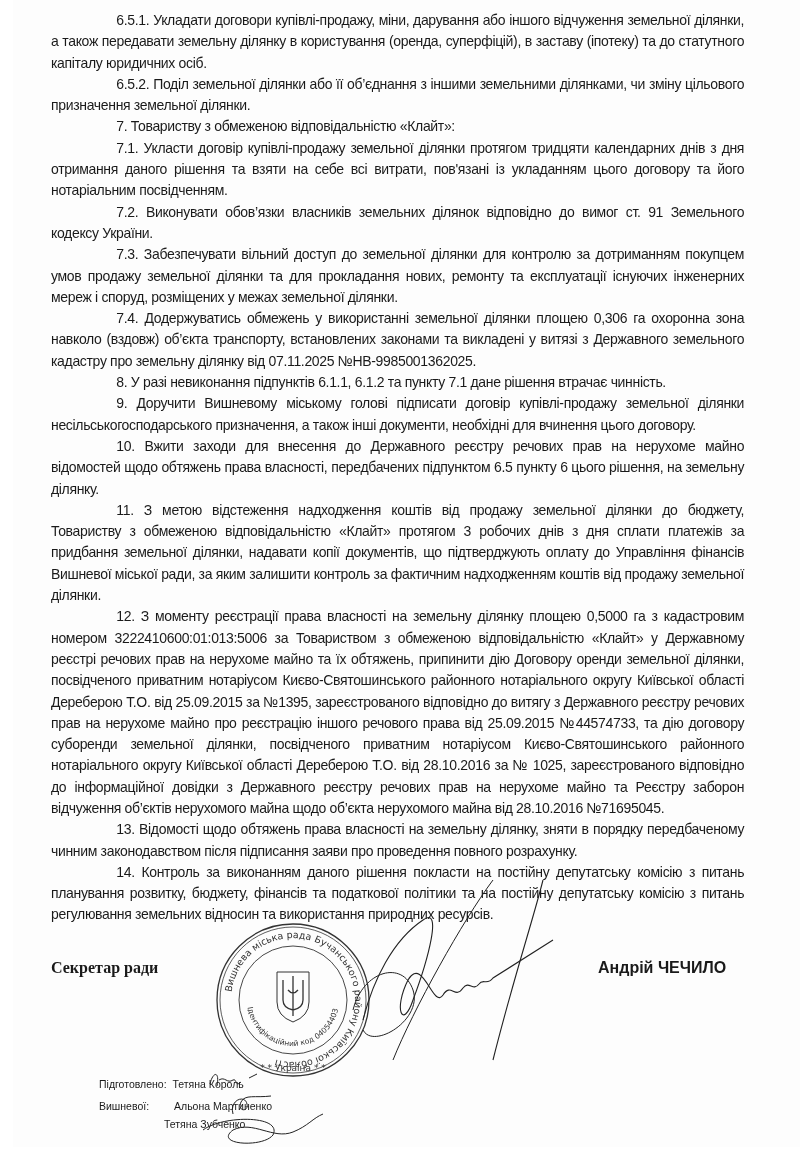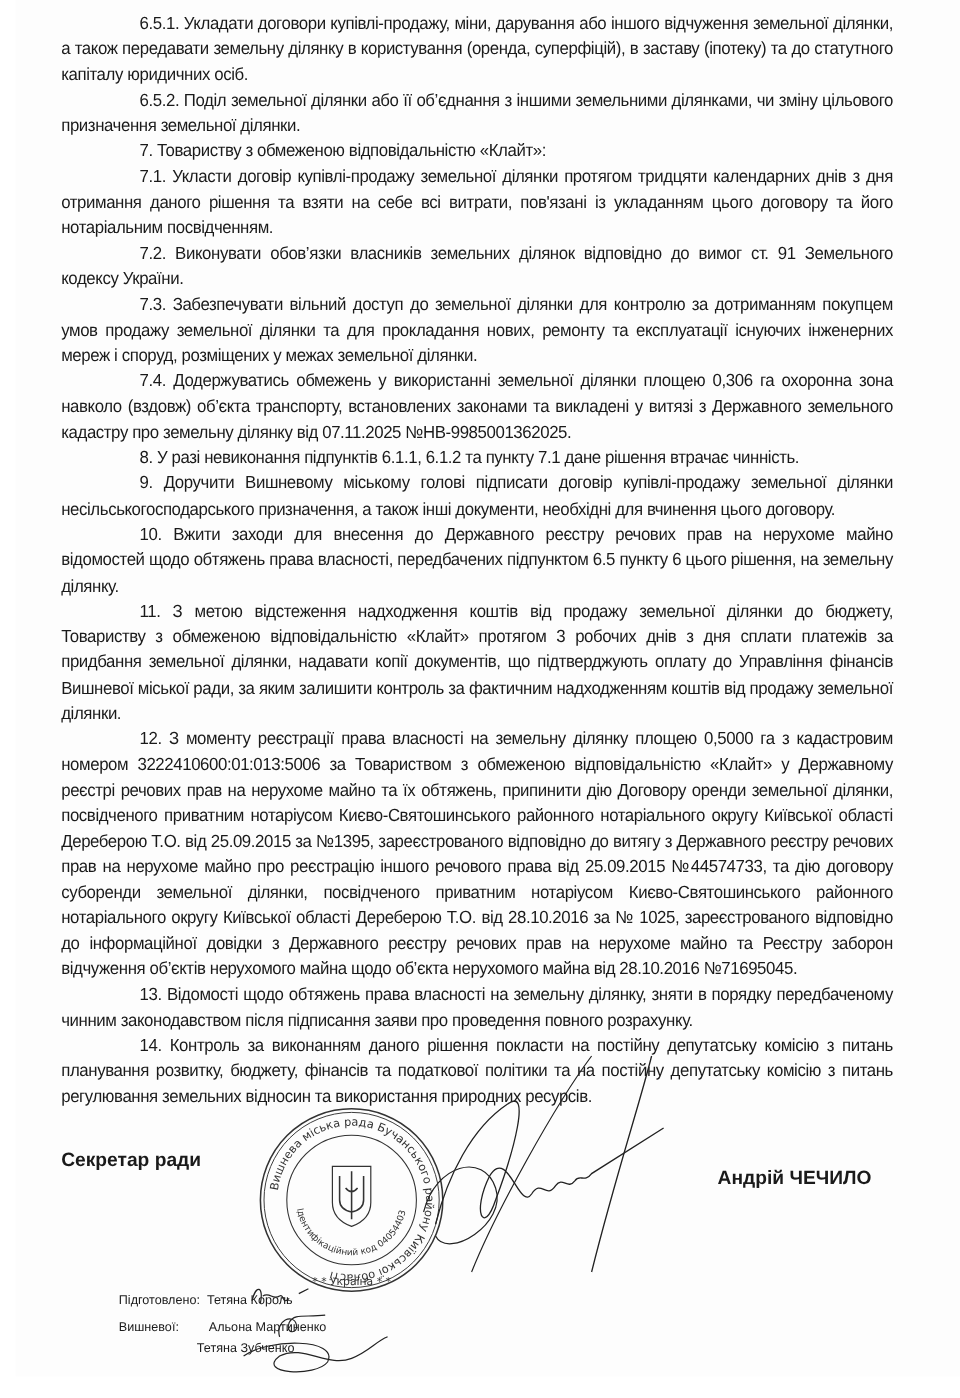--- a/index.html
+++ b/index.html
@@ -4,22 +4,22 @@
 <style>
   html, body { margin: 0; padding: 0; background: #ffffff; }
   body { width: 800px; height: 1165px; position: relative; overflow: hidden;
          font-family: "Liberation Sans", sans-serif; color: #1a1a1a; }
   .page { position: absolute; left: 13px; top: 0; width: 800px; height: 1147px; background: #fdfdfd; }
   .body-text { position: absolute; left: 38px; top: 10px; width: 722px;
                font-size: 14.6px; line-height: 21.3px; text-align: justify;
                letter-spacing: -0.35px; transform: scaleX(0.96); transform-origin: left top; }
   .body-text p { margin: 0; text-indent: 68px; }
   .sig-label { position: absolute; font-weight: bold; font-size: 16px; }
-  .secretary { left: 38px; top: 959px; }
-  .mayor { left: 585px; top: 959px; margin-top: 15px; }
+  .secretary { left: 38px; top: 959px; font-family: Liberation Serif, serif; }
+  .mayor { left: 585px; top: 959px; }
   .footer { position: absolute; font-size: 10.5px; left: 58px; padding-left: 28px; }
   .f1 { top: 1078px; }
   .f2 { top: 1100px; }
   .f3 { top: 1118px; left: 123px; }
   .f2 .gap { display: inline-block; width: 22px; }
   .stamp { position: absolute; left: 200px; top: 920px; width: 160px; height: 160px; }
   .signature { position: absolute; left: 320px; top: 860px; width: 240px; height: 210px; }
   .mini-sig { position: absolute; }
 </style>
 </head>

